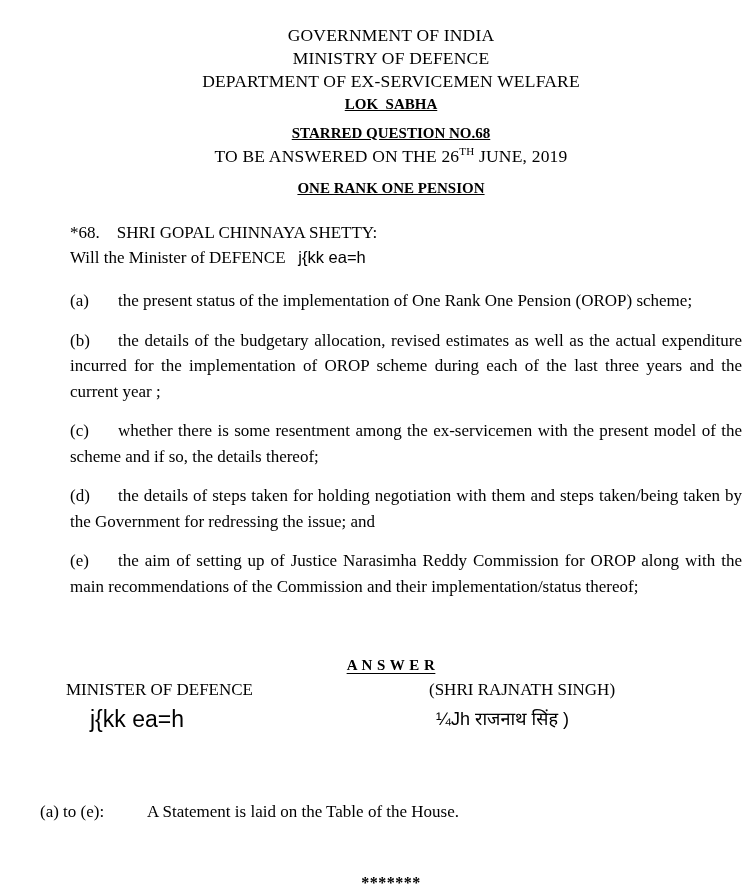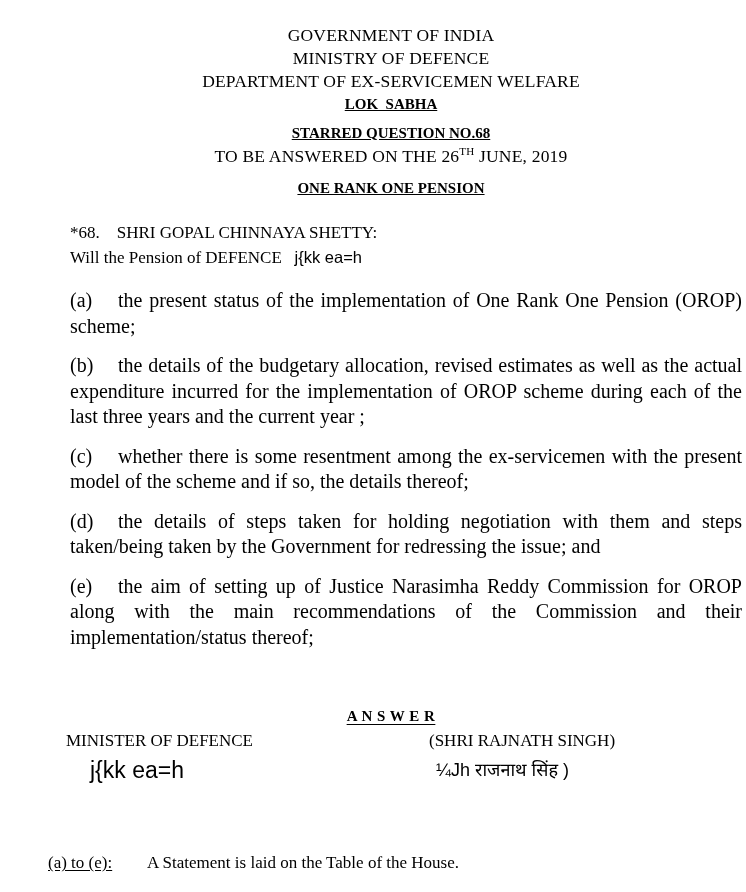--- a/index.html
+++ b/index.html
@@ -59,21 +59,21 @@
   .qline {
     font-size: 17px;
     line-height: 25px;
     white-space: pre;
   }
   .krutidev {
     font-family: "Liberation Sans", "DejaVu Sans", sans-serif;
     font-size: 16.5px;
   }
   .para {
-    font-size: 20px;
+    font-size: 17px;
     line-height: 25.5px;
     text-align: justify;
     text-justify: inter-word;
     margin: 0;
   }
   .para .lbl {
     display: inline-block;
     width: 48px;
   }
   .spacer-14 { height: 14px; }
@@ -135,23 +135,22 @@
   }
 
   
   .closing-row {
     position: relative;
     font-size: 17px;
     height: 26px;
   }
   .closing-label {
     position: absolute;
-    left: 30px;
-    top: 0;
-    text-decoration: underline;
+    left: 22px;
+    top: 0;
     text-underline-offset: 2px;
     white-space: pre;
   }
   .closing-text {
     position: absolute;
     left: 129px;
     top: 0;
     white-space: pre;
   }
   .stars {
@@ -177,21 +176,21 @@
     <div class="hdr-gap-md"></div>
     <div class="hdr-bold">ONE RANK ONE PENSION</div>
   </div>
 
   <div class="spacer-20"></div>
 
   <div class="body-block">
 
     <div class="qline">*68.    SHRI GOPAL CHINNAYA SHETTY:</div>
 
-    <div class="qline"><span>Will the Pension of DEFENCE   </span><span class="krutidev">j{kk ea=h</span></div>
+    <div class="qline"><span>Will the Minister of DEFENCE   </span><span class="krutidev">j{kk ea=h</span></div>
 
 
     <div class="spacer-18"></div>
 
     <p class="para"><span class="lbl">(a)</span><span>the present status of the implementation of One Rank One Pension (OROP) scheme;</span></p>
 
     <div class="spacer-14"></div>
 
     <p class="para"><span class="lbl">(b)</span><span>the details of the budgetary allocation, revised estimates as well as the actual expenditure incurred for the implementation of OROP scheme during each of the last three years and the current year ;</span></p>
 

